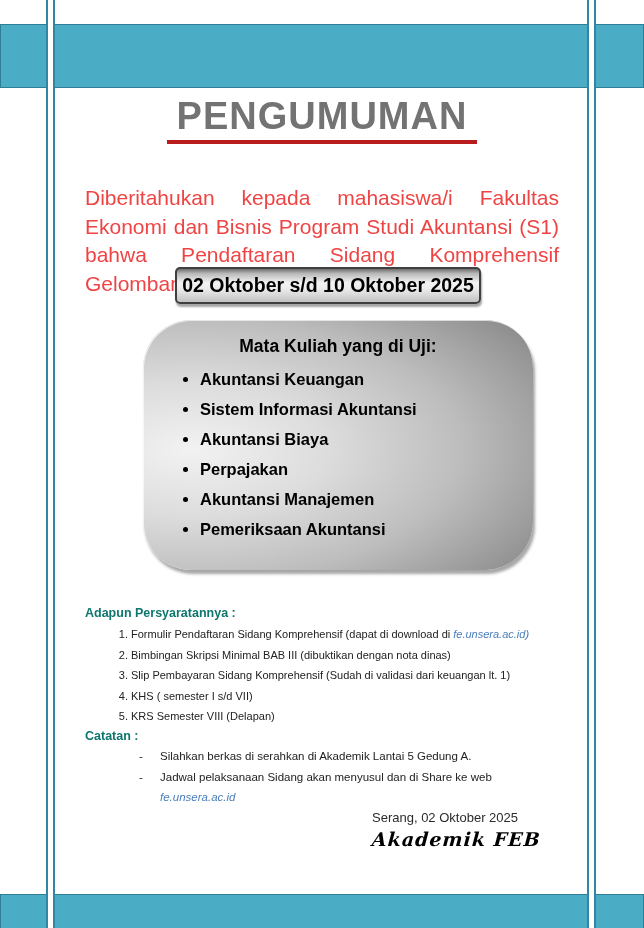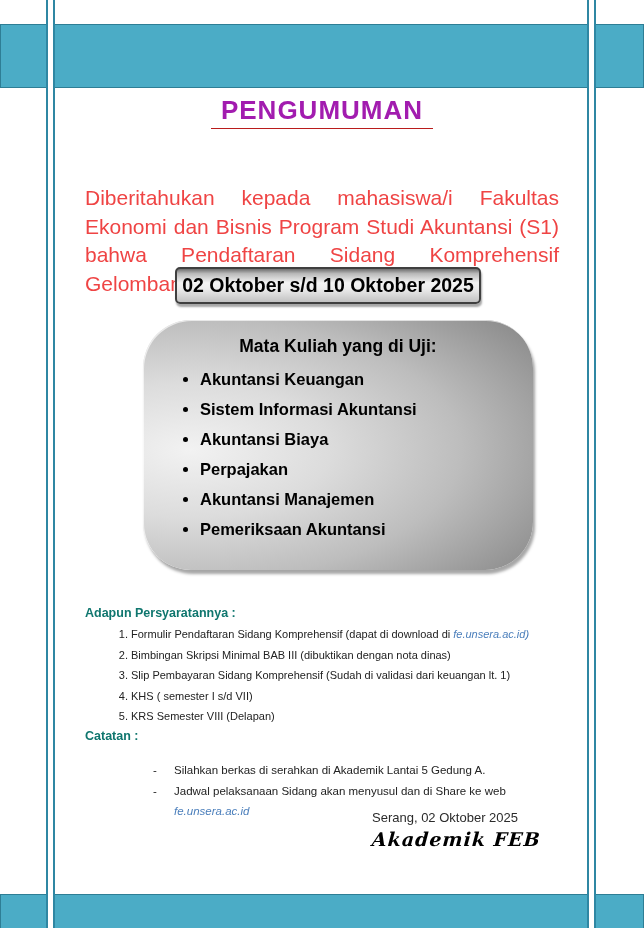--- a/index.html
+++ b/index.html
@@ -16,22 +16,22 @@
     position:absolute; top:0; bottom:0; width:5px; background:#ffffff;
     border-left:2px solid #2f87a3; border-right:2px solid #2f87a3; z-index:2;
   }
   .stripe.left  { left:46px; }
   .stripe.right { left:587px; }
 
   .content { position:absolute; inset:0; z-index:3; }
 
   .title-row { position:absolute; top:97px; left:0; width:100%; text-align:center; }
   .title-row span {
-    display:inline-block; font-size:26px; font-weight:900; letter-spacing:1px;
-    color:#a21caf; border-bottom:1px solid #b91c1c; padding:0 10px 5px 10px; line-height:1;
+    display:inline-block; font-size:38px; font-weight:900; letter-spacing:1px;
+    color:#737373; border-bottom:4px solid #b91c1c; padding:0 10px 5px 10px; line-height:1;
   }
 
   .intro {
     position:absolute; left:85px; top:163px; width:474px;
     font-size:21px; line-height:28.5px; text-align:justify; color:#ef4444;
   }
 
   .date-box {
     position:absolute; left:175px; top:267px; width:302px; height:33px;
     border:2px solid #3f3f3f; border-radius:5px;
@@ -54,21 +54,21 @@
   .req-heading, .notes-heading {
     position:absolute; left:85px; font-size:12.5px; font-weight:bold; color:#0f766e;
   }
   .req-heading { top:606px; }
   .req-list-wrap { position:absolute; left:85px; top:624px; width:460px; }
   .req-list { margin:0; padding-left:46px; }
   .req-list li { font-size:11px; line-height:20.5px; color:#222; }
 
   .notes-heading { top:729px; }
   .notes-list-wrap { position:absolute; left:85px; top:744px; width:460px; }
-  .notes-list { margin:16px; padding:0; list-style:none; }
+  .notes-list { margin:2px; padding:0; list-style:none; }
   .notes-list li { position:relative; padding-left:73px; font-size:11.5px; line-height:20.5px; color:#222; }
   .notes-list li::before { content:"-"; position:absolute; left:52px; }
 
   .doc-link { color:#4a7ebb; font-style:italic; }
 
   .sig-place { position:absolute; left:372px; top:810px; font-size:13px; color:#2b2b2b; }
   .sig-name  {
     position:absolute; left:372px; top:828px;
     font-family:"DejaVu Serif", serif; font-style:italic; font-weight:bold;
     font-size:19px; letter-spacing:1px; color:#000; transform:skewX(-4deg);

